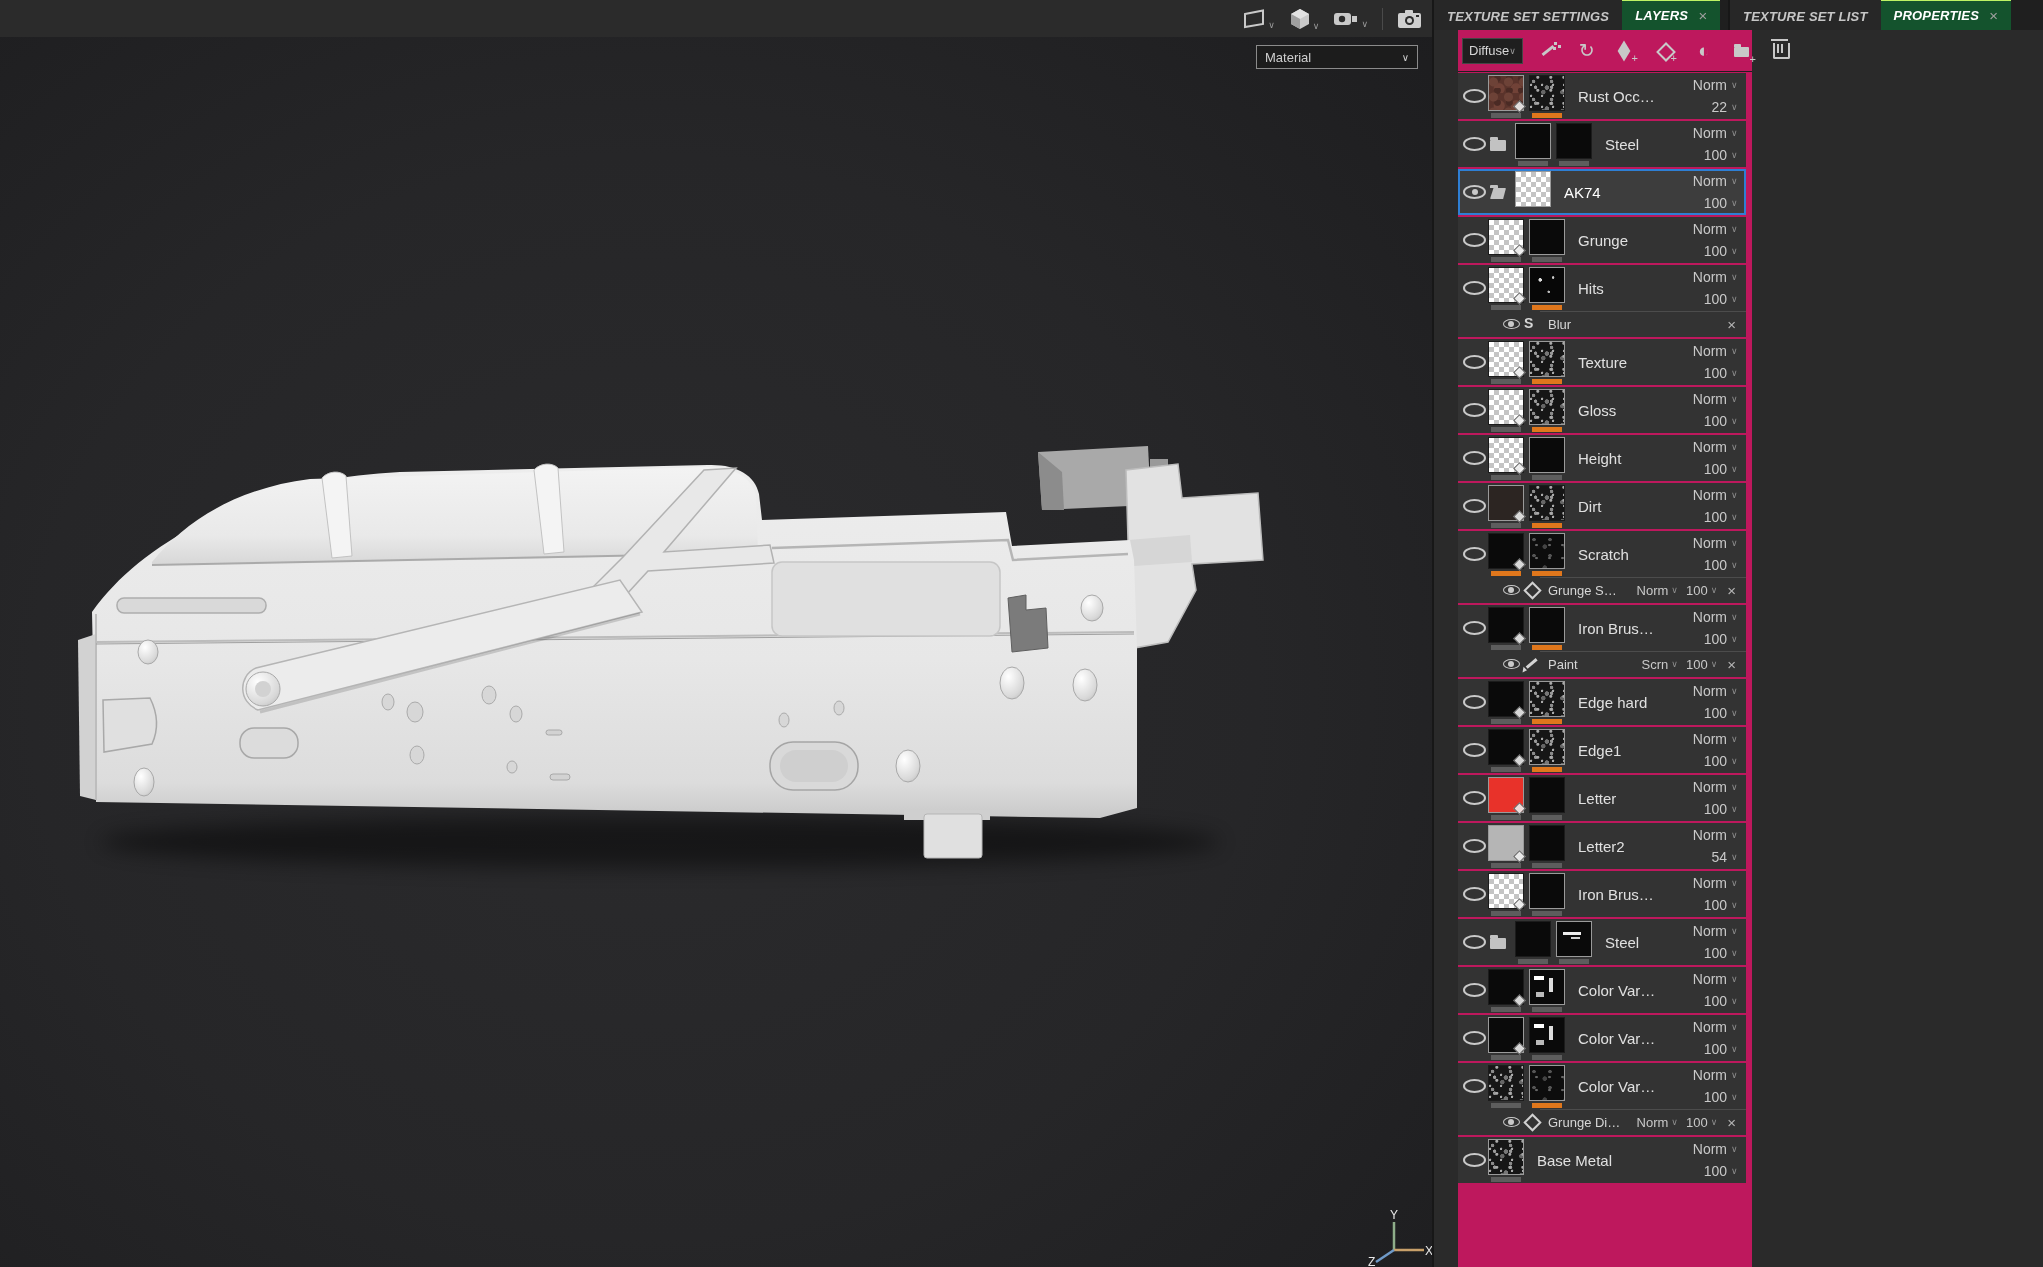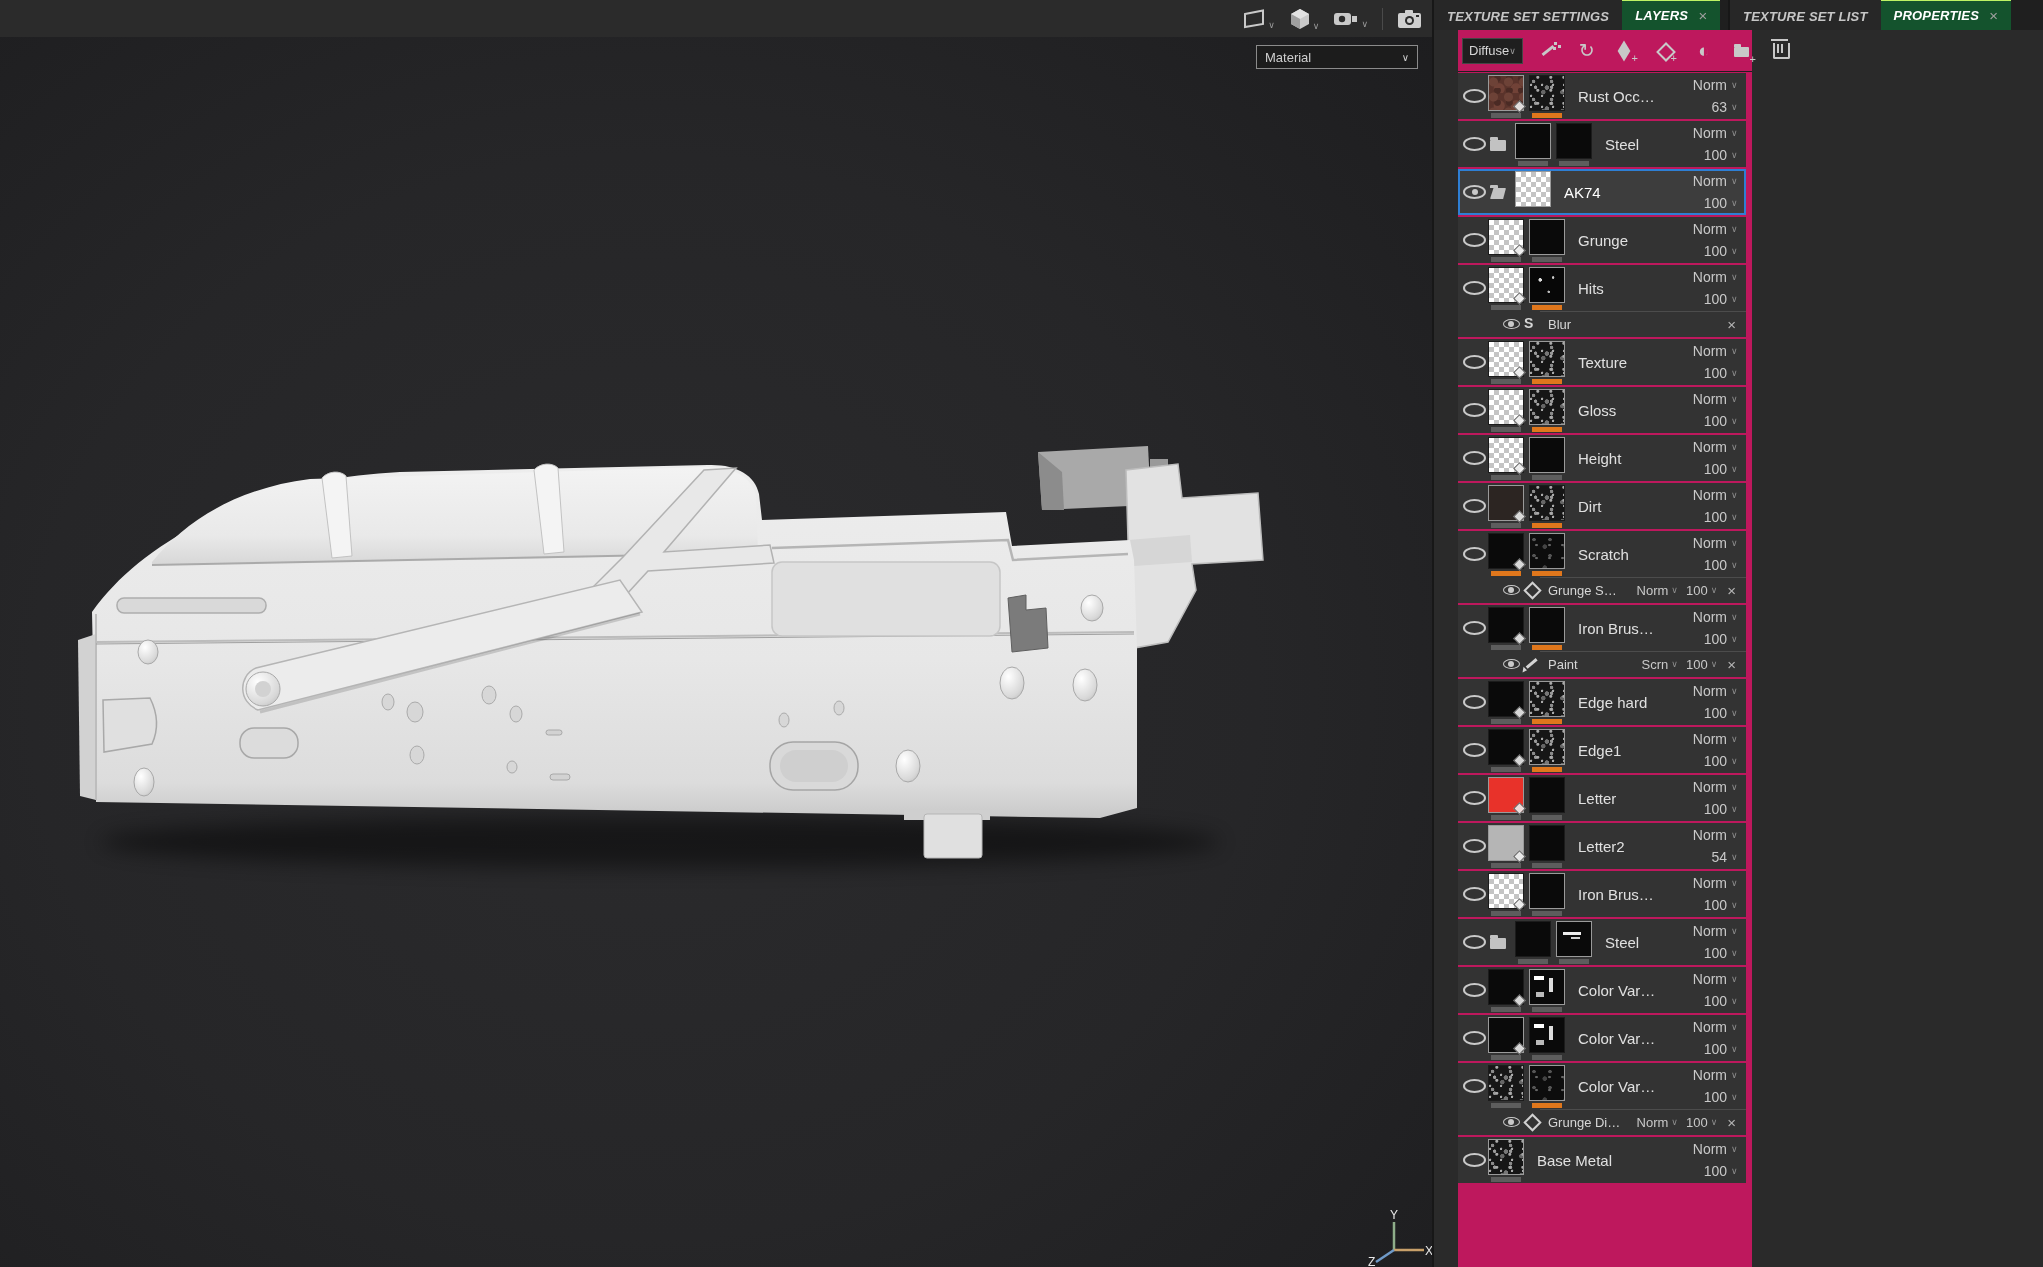--- a/index.html
+++ b/index.html
@@ -302,21 +302,21 @@
               <span class="thumb" style="background-color:#161616;background-image:radial-gradient(circle at 20% 30%,#8a8a8a 0 1.5px,transparent 2px),radial-gradient(circle at 60% 10%,#aaa 0 1px,transparent 2px),radial-gradient(circle at 80% 55%,#777 0 2px,transparent 2.5px),radial-gradient(circle at 35% 70%,#999 0 1.5px,transparent 2px),radial-gradient(circle at 70% 85%,#666 0 2px,transparent 2.5px),radial-gradient(circle at 10% 80%,#aaa 0 1px,transparent 1.5px);background-size:18px 18px,13px 13px,21px 21px,16px 16px,19px 19px,11px 11px;"></span>
               <span class="bar orange"></span>
             </span>
             <span class="lname">Rust Occlusion</span>
             <span class="bcol">
               <span class="bline">
                 <span>Norm</span>
                 <span class="chev">∨</span>
               </span>
               <span class="bline">
-                <span>63</span>
+                <span>22</span>
                 <span class="chev">∨</span>
               </span>
             </span>
           </div>
         </div>
         <div class="layer-block">
           <div class="layer-row">
             <span class="eye off">
               <span class="eyeshape"></span>
             </span>

